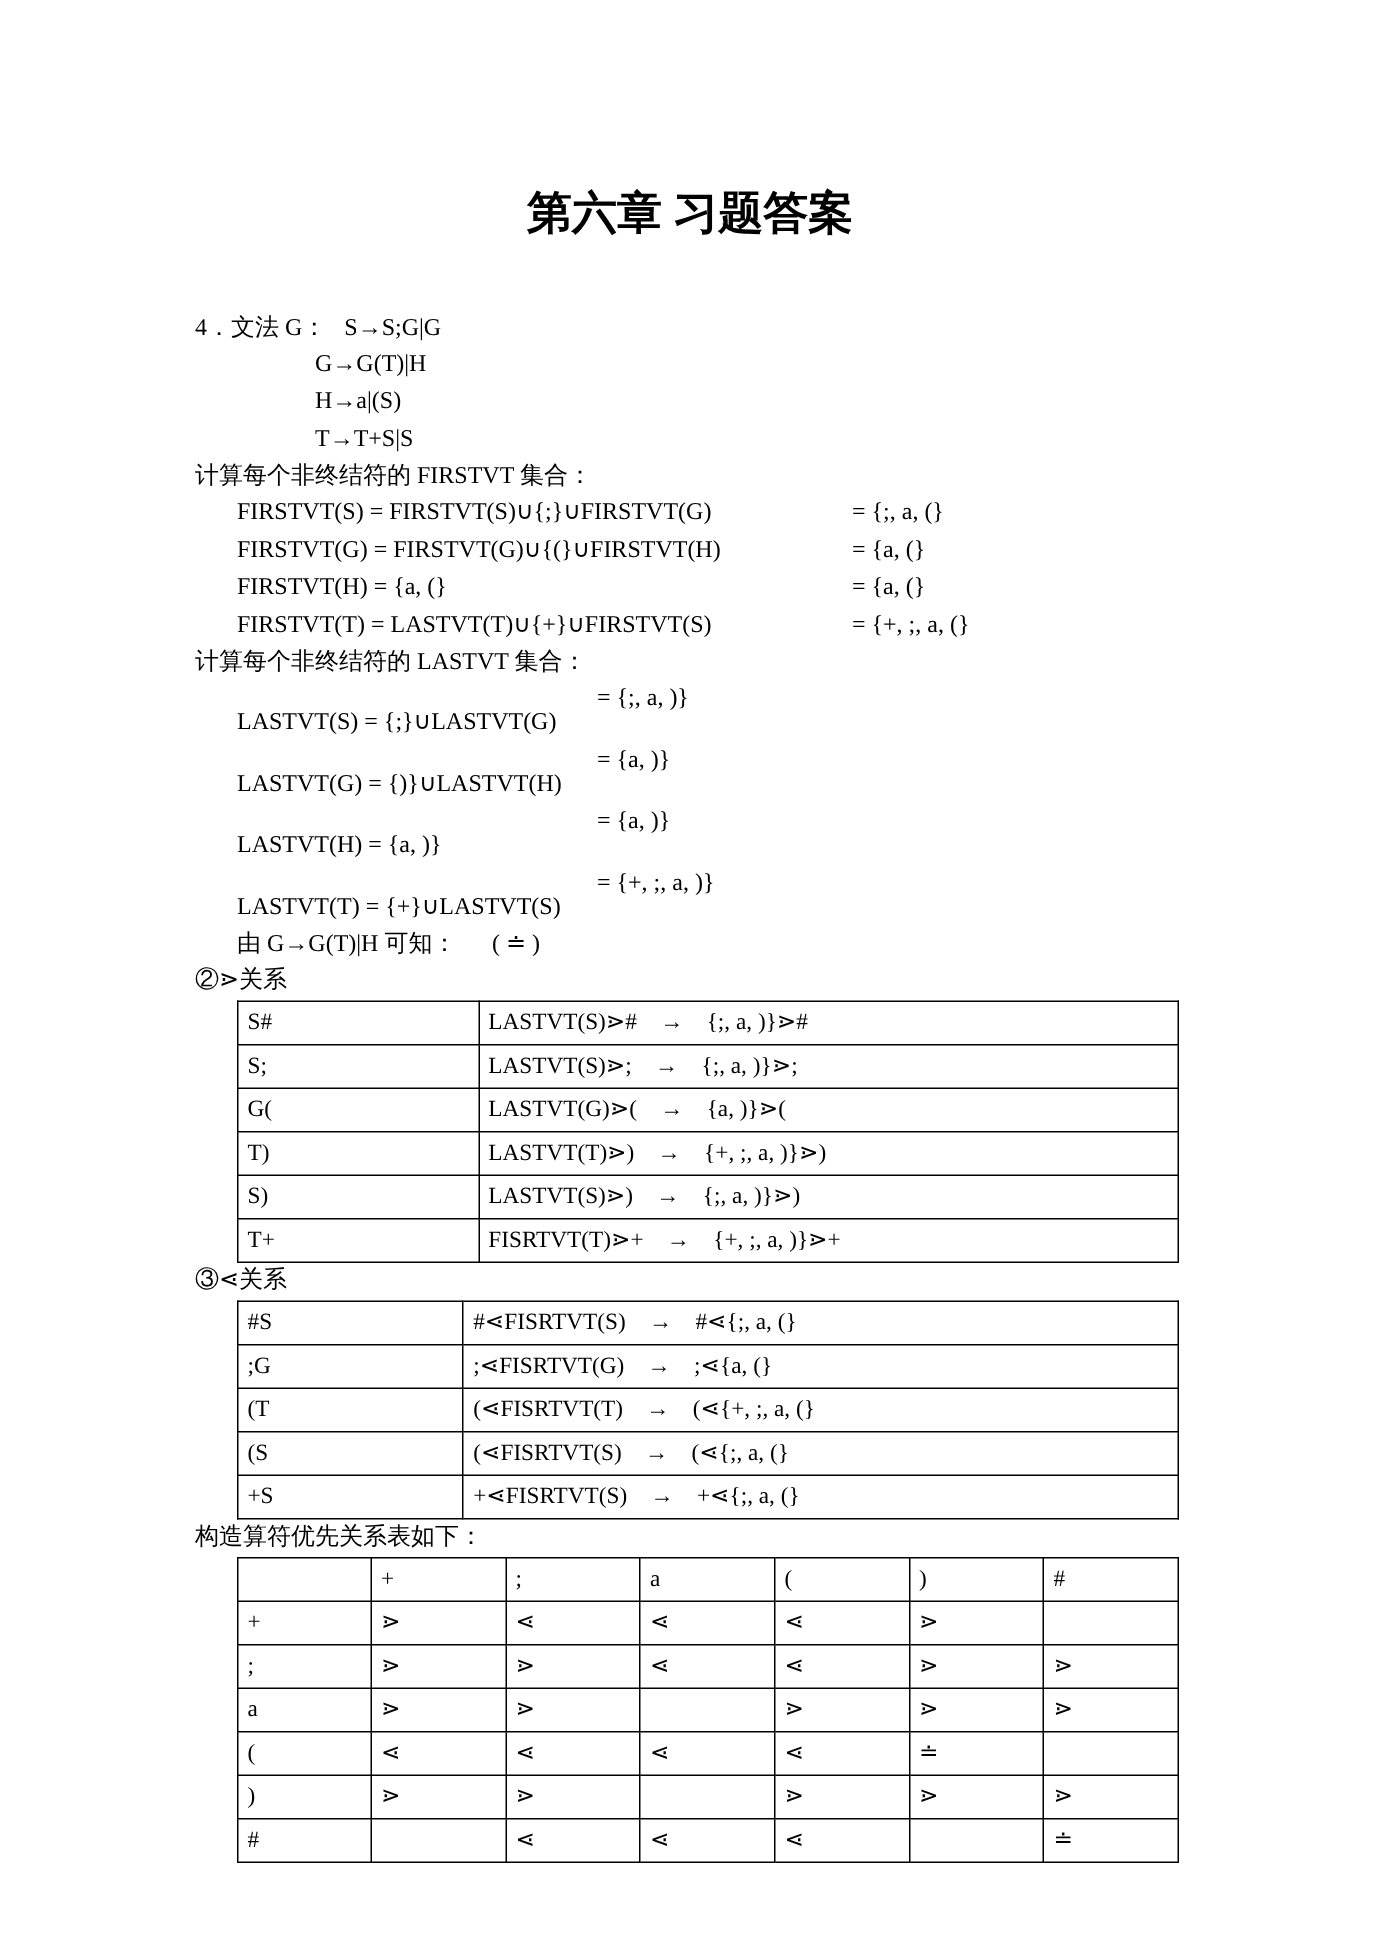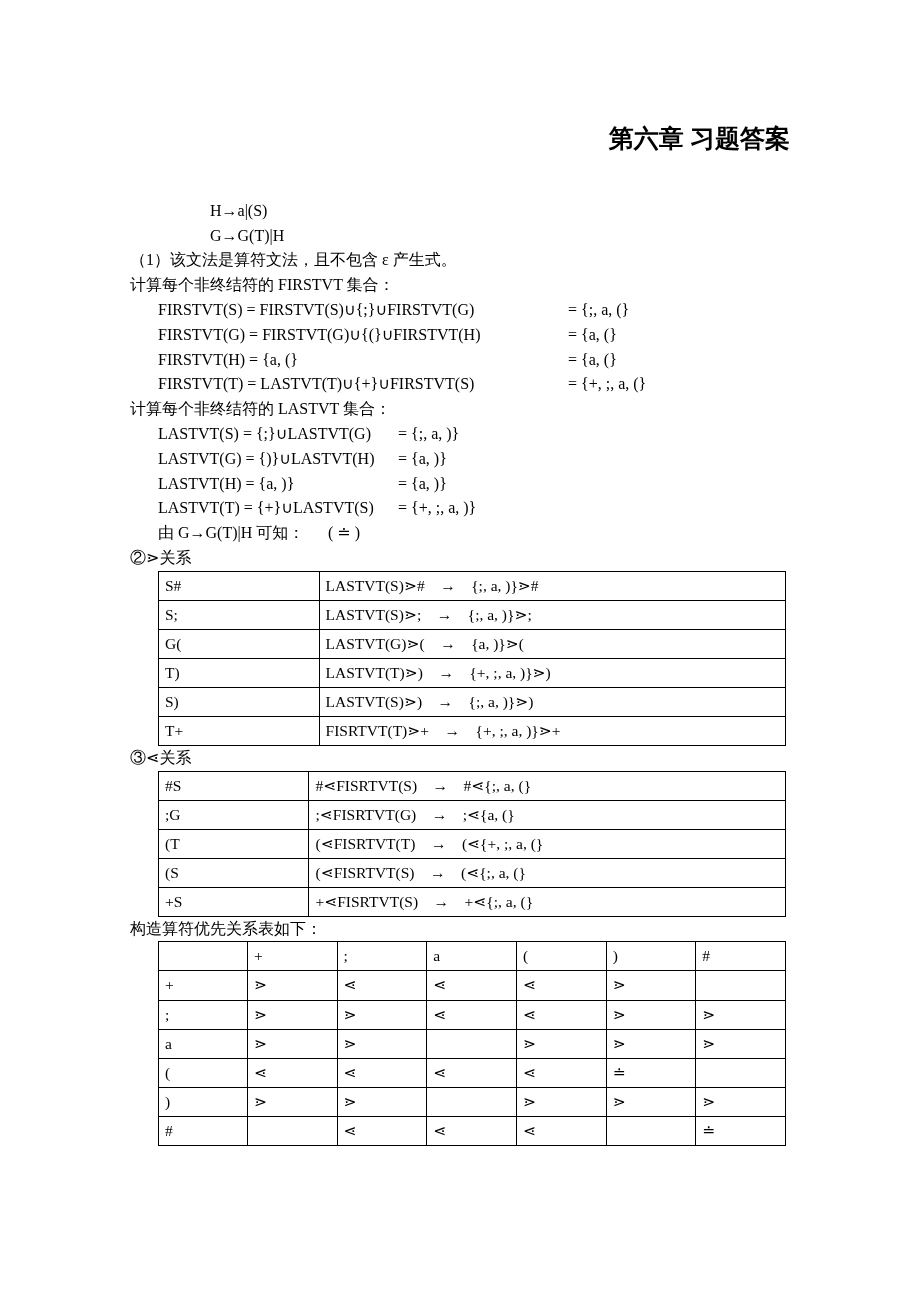--- a/index.html
+++ b/index.html
@@ -11,37 +11,37 @@
   }
   .page {
     width: 920px;
     min-height: 1302px;
     padding: 120px 130px 80px 130px;
     box-sizing: border-box;
     font-size: 16px;
     line-height: 1.55;
   }
   h1.title {
-    text-align: right;
-    font-size: 25px;
+    text-align: center;
+    font-size: 30px;
     font-weight: bold;
     margin: 0 0 40px 0;
   }
   .line { white-space: pre; }
   .indent { padding-left: 28px; }
   .indent2 { padding-left: 80px; }
   .two-col {
     display: flex;
   }
   .two-col .left { width: 410px; }
   .two-col .right { flex: 1; }
   .three-col {
     display: flex;
   }
-  .three-col .c1 { width: 240px; }
+  .three-col .c1 { width: 240px; margin-top: 16px; }
   .three-col .c2 { width: 90px; }
   table {
     border-collapse: collapse;
     font-size: 15.5px;
   }
   td {
     border: 1px solid #000;
     padding: 2px 6px;
     vertical-align: top;
     height: 20px;
@@ -59,24 +59,25 @@
   .tbl-prec td { width: 90px; }
   .arrow { font-family: Arial, sans-serif; }
 </style>
 </head>
 <body>
 
 <div class="page">
 
   <h1 class="title">第六章  习题答案</h1>
 
+  <div class="line">4．文法 G：   S→S;G|G</div>
+  <div class="indent2 line">G→G(T)|H</div>
   <div class="indent2 line">H→a|(S)</div>
-  <div class="indent2 line">G→G(T)|H</div>
-
-  <div class="line">（1）该文法是算符文法，且不包含 ε 产生式。</div>
+  <div class="indent2 line">T→T+S|S</div>
+
 
   <div class="line">计算每个非终结符的 FIRSTVT 集合：</div>
   <div class="indent two-col">
       <div class="left">FIRSTVT(S) = FIRSTVT(S)∪{;}∪FIRSTVT(G)</div>
       <div class="right">= {;, a, (}</div>
     </div>
   <div class="indent two-col">
       <div class="left">FIRSTVT(G) = FIRSTVT(G)∪{(}∪FIRSTVT(H)</div>
       <div class="right">= {a, (}</div>
     </div>

